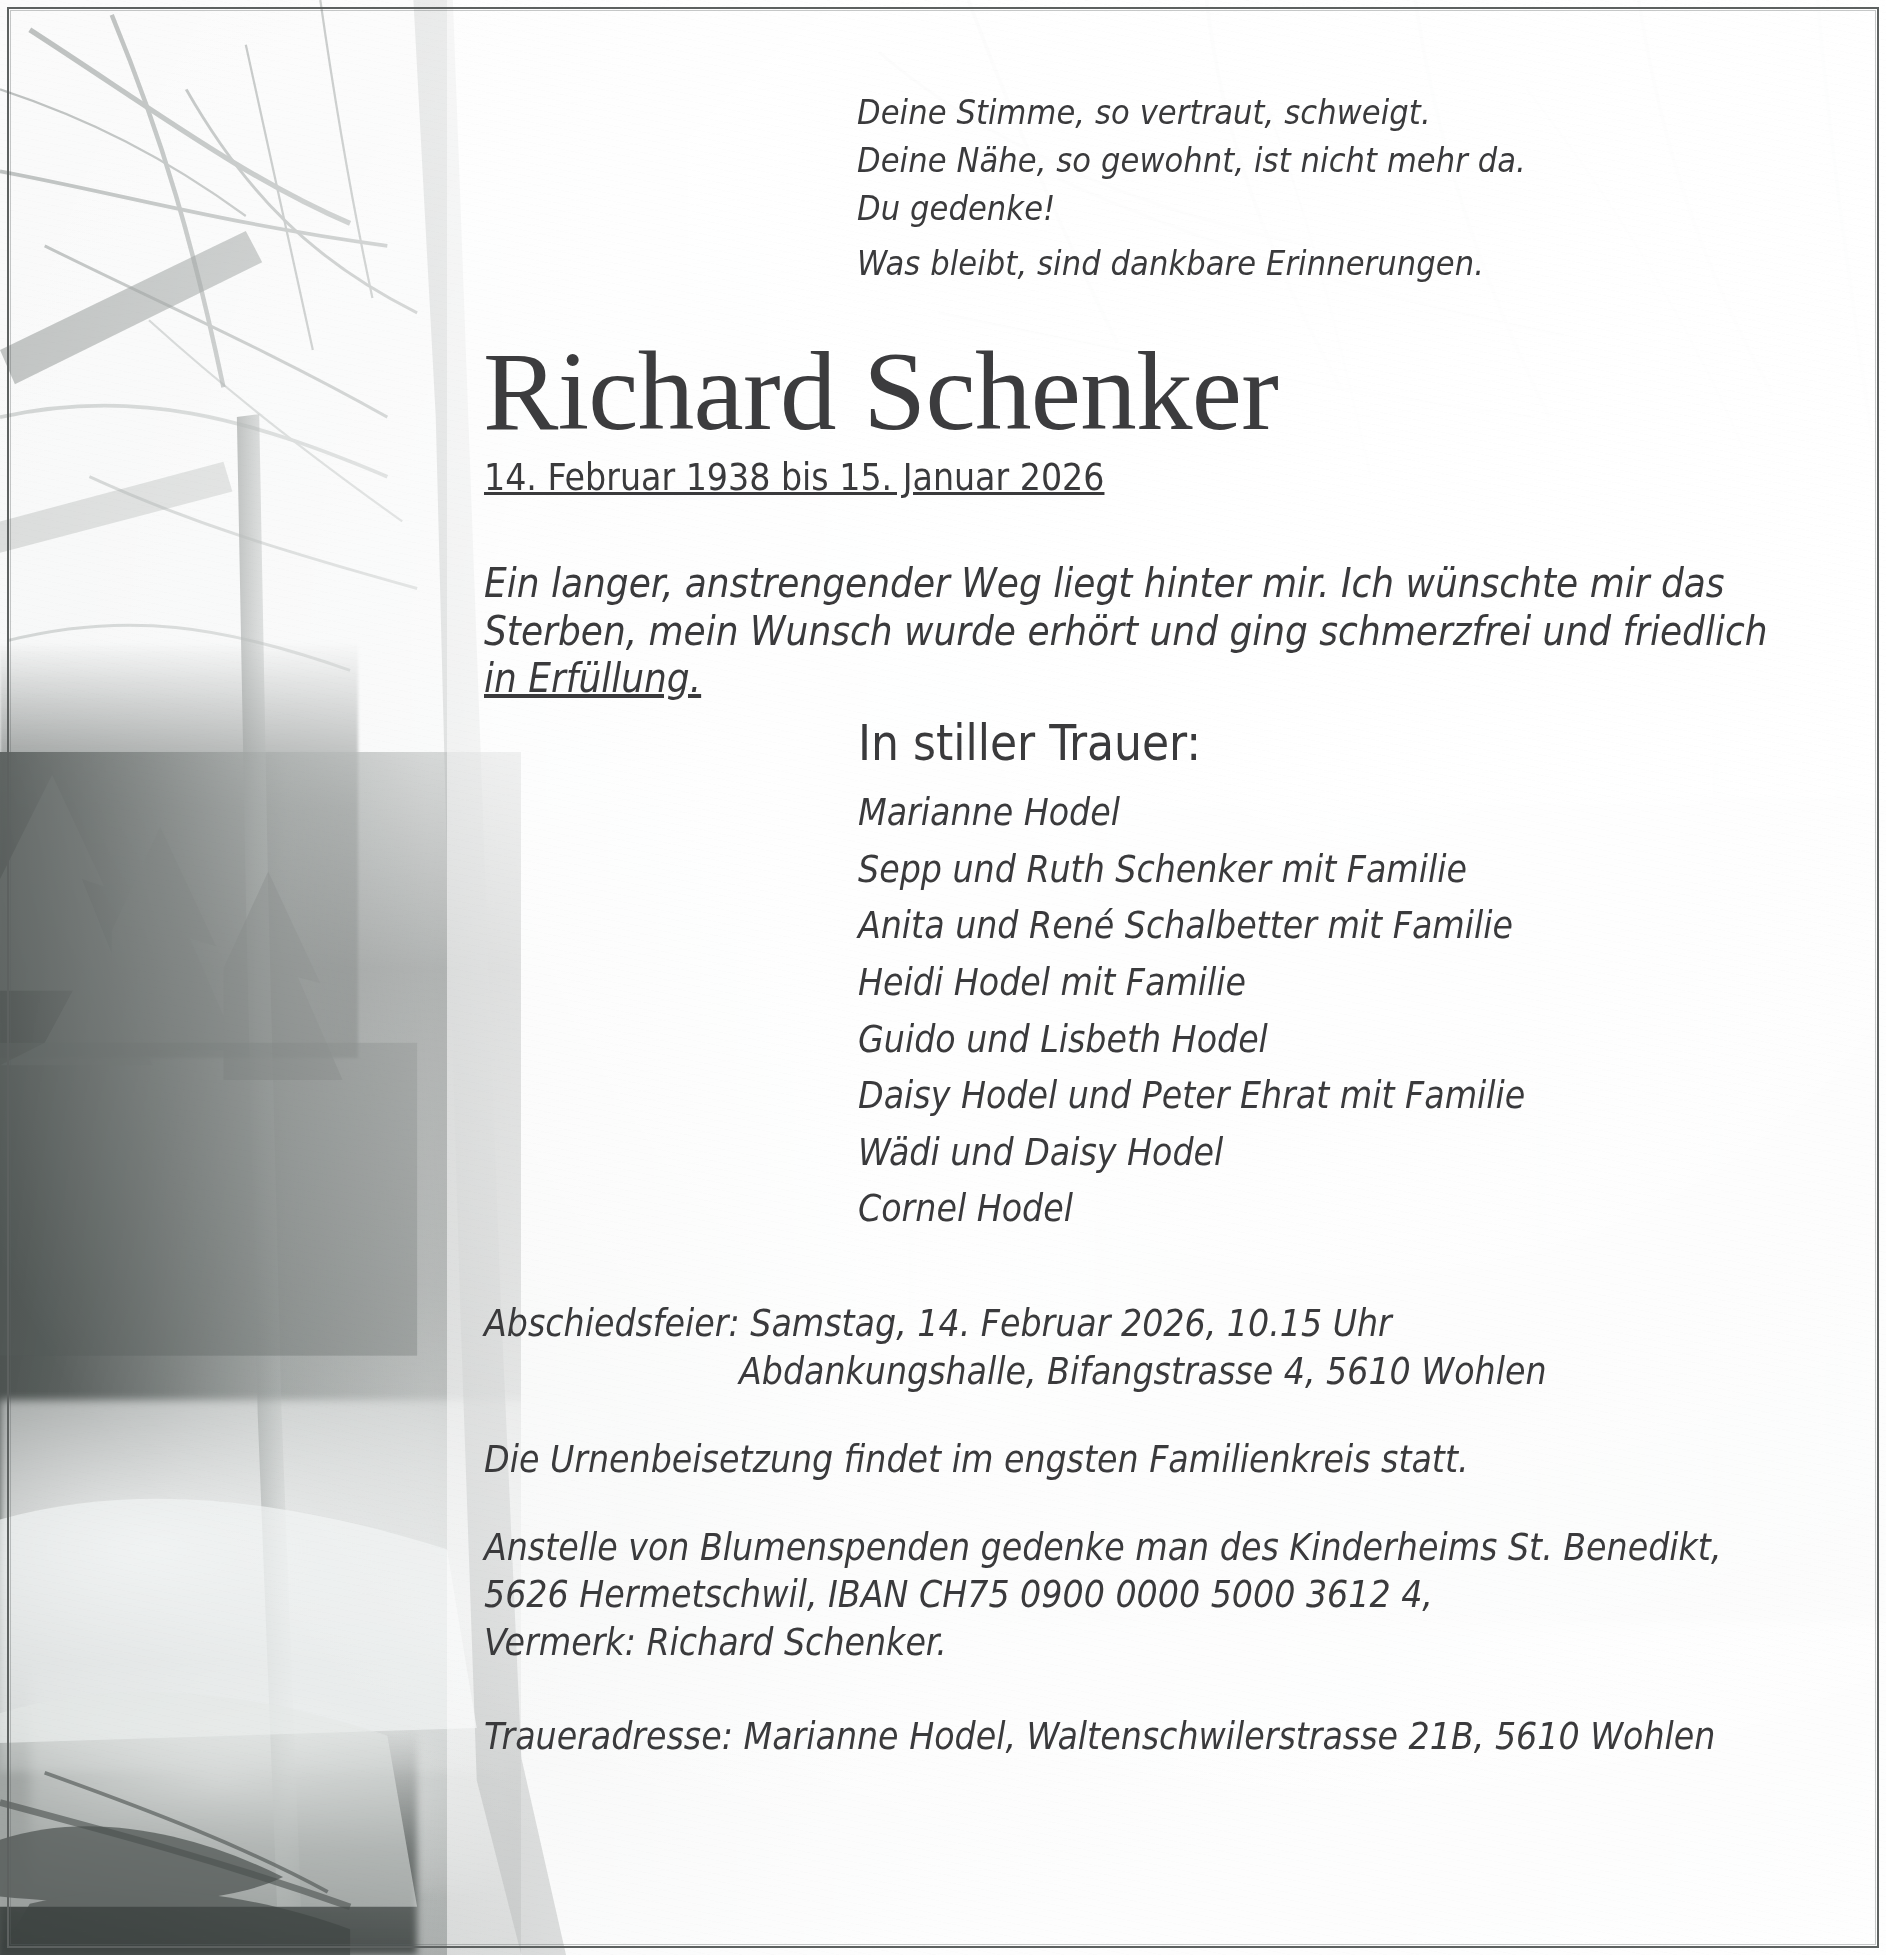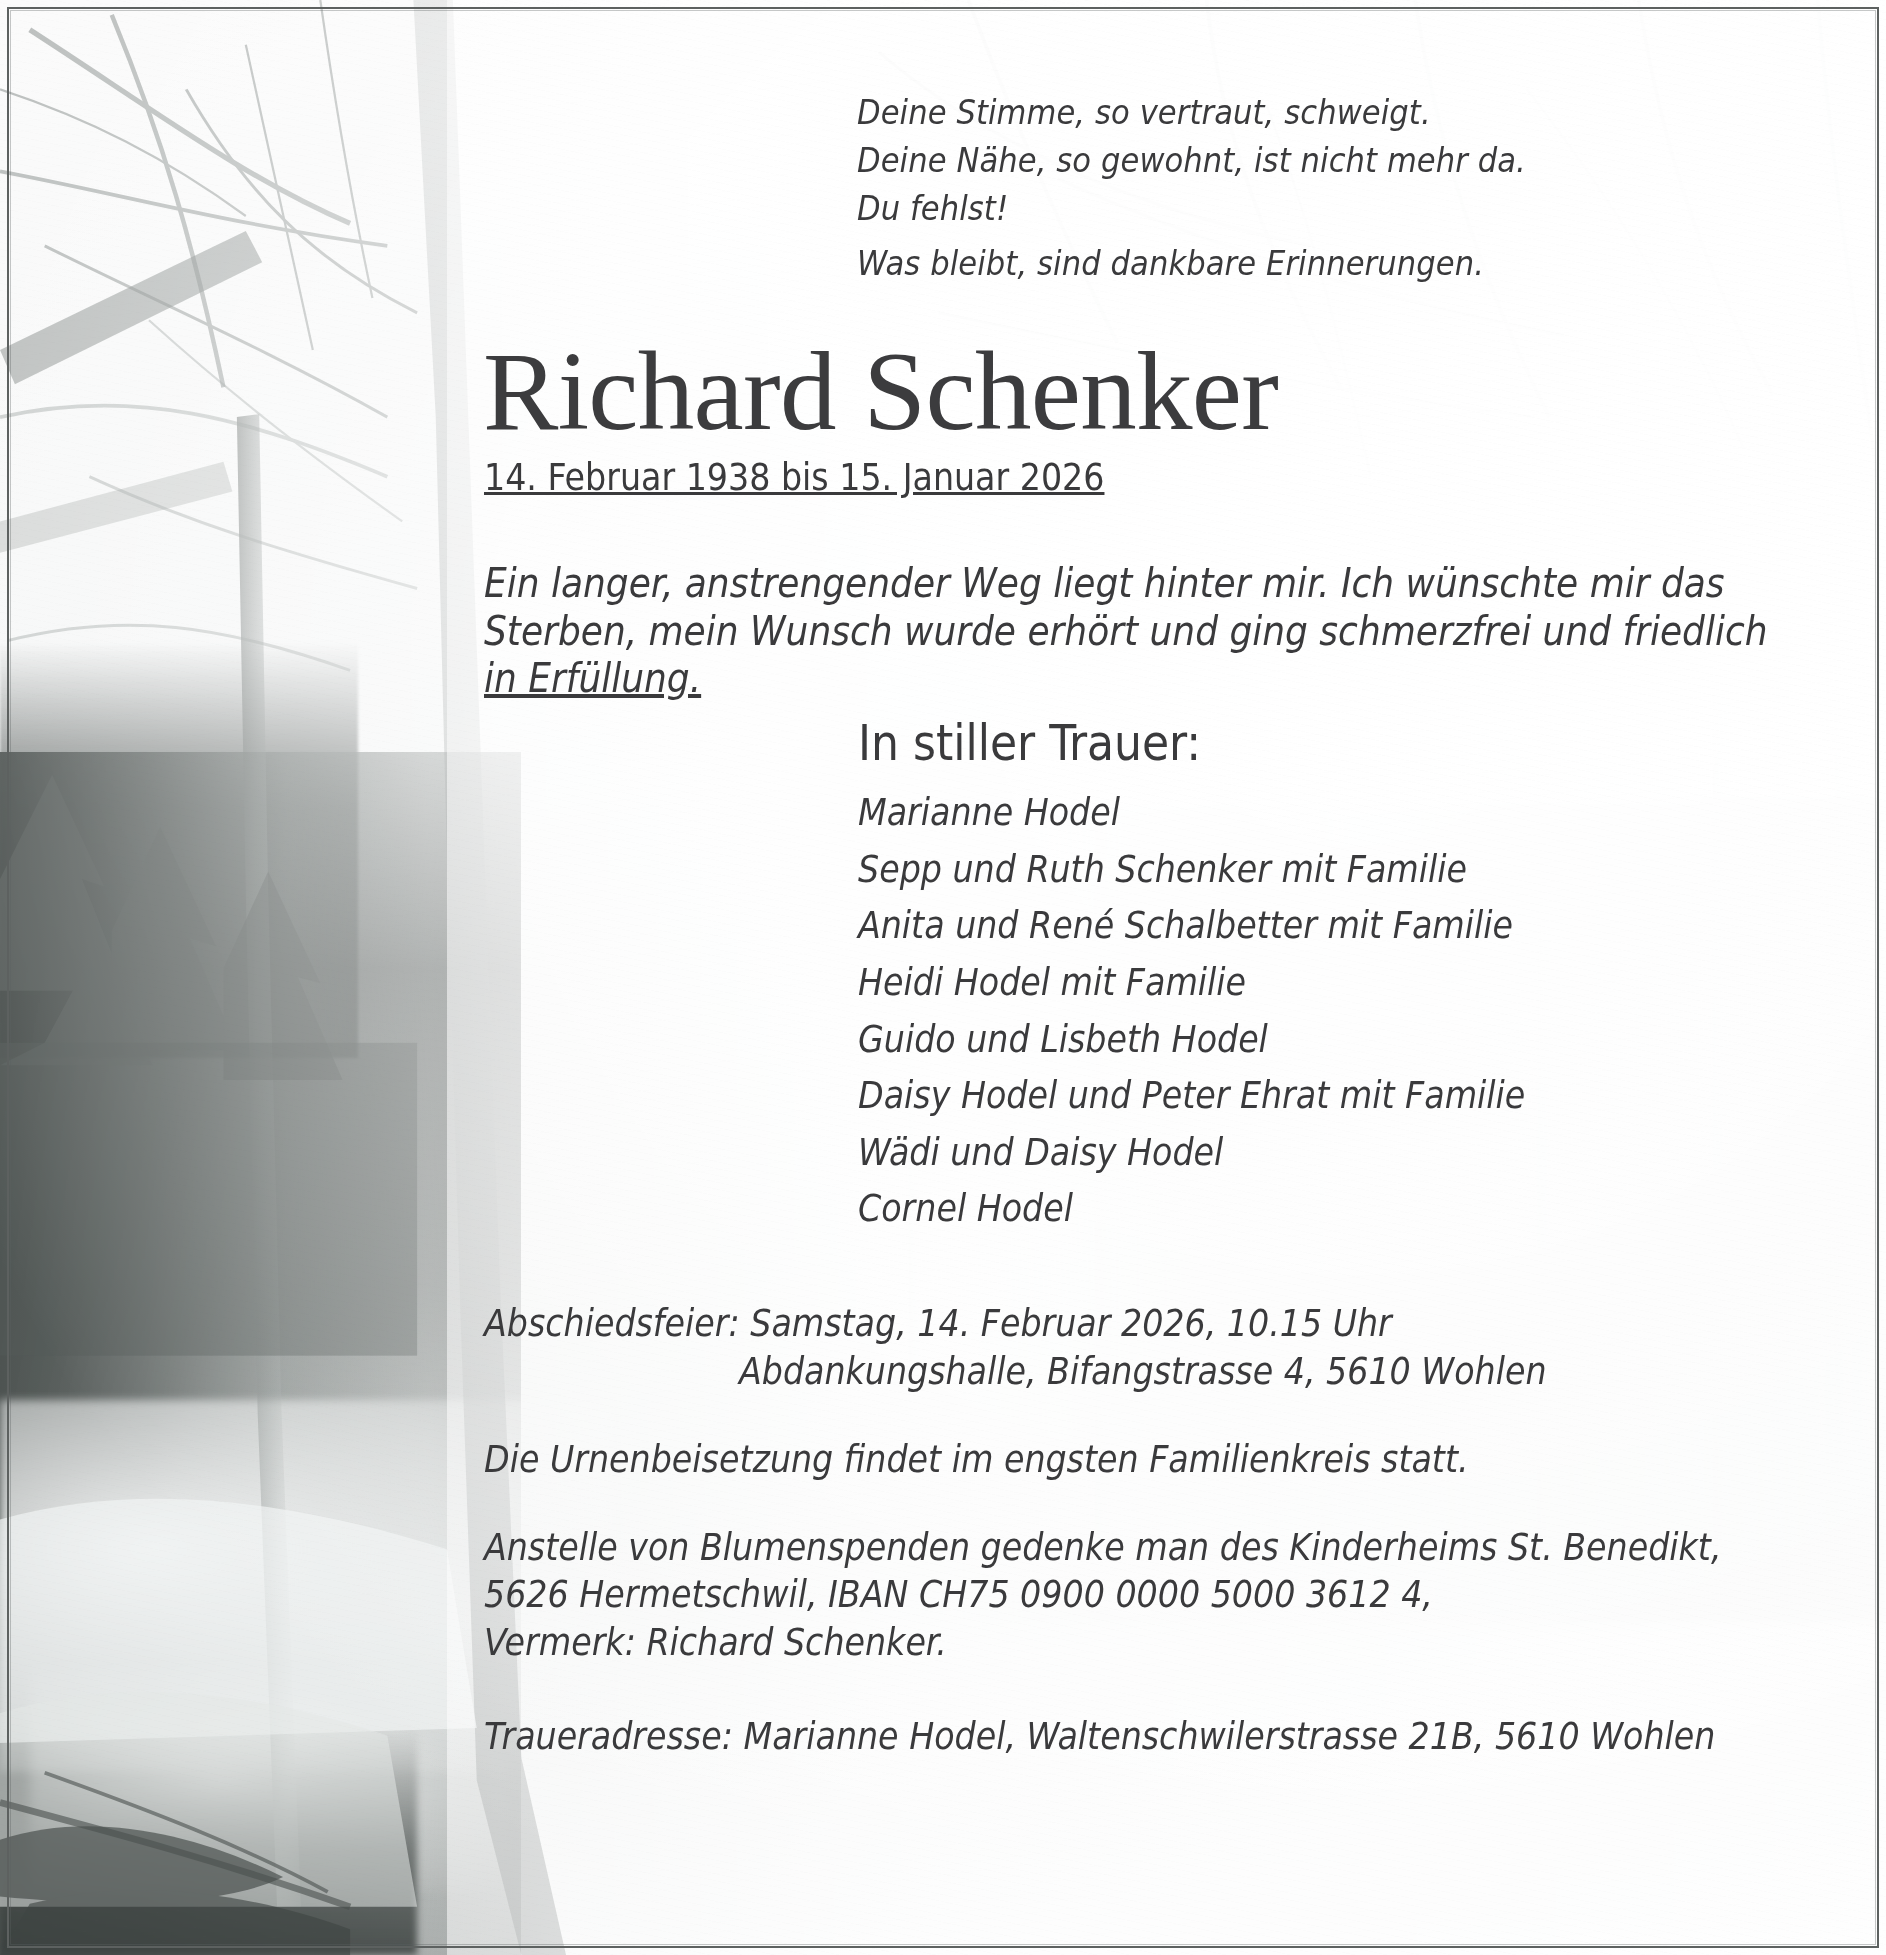--- a/index.html
+++ b/index.html
@@ -265,21 +265,21 @@
     <div id="grain"></div>
   </div>
 
   <div id="frame"></div>
   <div id="frame-inner"></div>
 
   <div id="content">
 
     <div class="t poem poem-l1">Deine Stimme, so vertraut, schweigt.</div>
     <div class="t poem poem-l2">Deine Nähe, so gewohnt, ist nicht mehr da.</div>
-    <div class="t poem poem-l3">Du fehlst!</div>
+    <div class="t poem poem-l3">Du gedenke!</div>
     <div class="t poem poem-l4">Was bleibt, sind dankbare Erinnerungen.</div>
 
     <div class="t" id="name">Richard Schenker</div>
     <div class="t" id="dates">14. Februar 1938 bis 15. Januar 2026</div>
 
     <div class="t msg msg-l1">Ein langer, anstrengender Weg liegt hinter mir. Ich wünschte mir das</div>
     <div class="t msg msg-l2">Sterben, mein Wunsch wurde erhört und ging schmerzfrei und friedlich</div>
     <div class="t msg msg-l3">in Erfüllung.</div>
 
     <div class="t" id="trauer-head">In stiller Trauer:</div>

